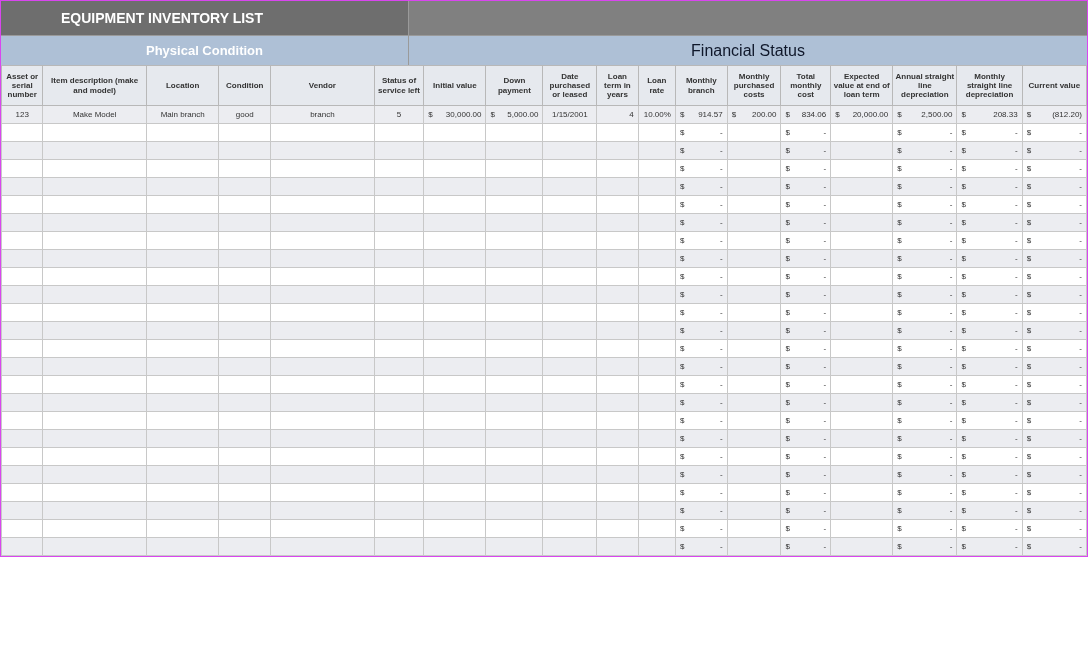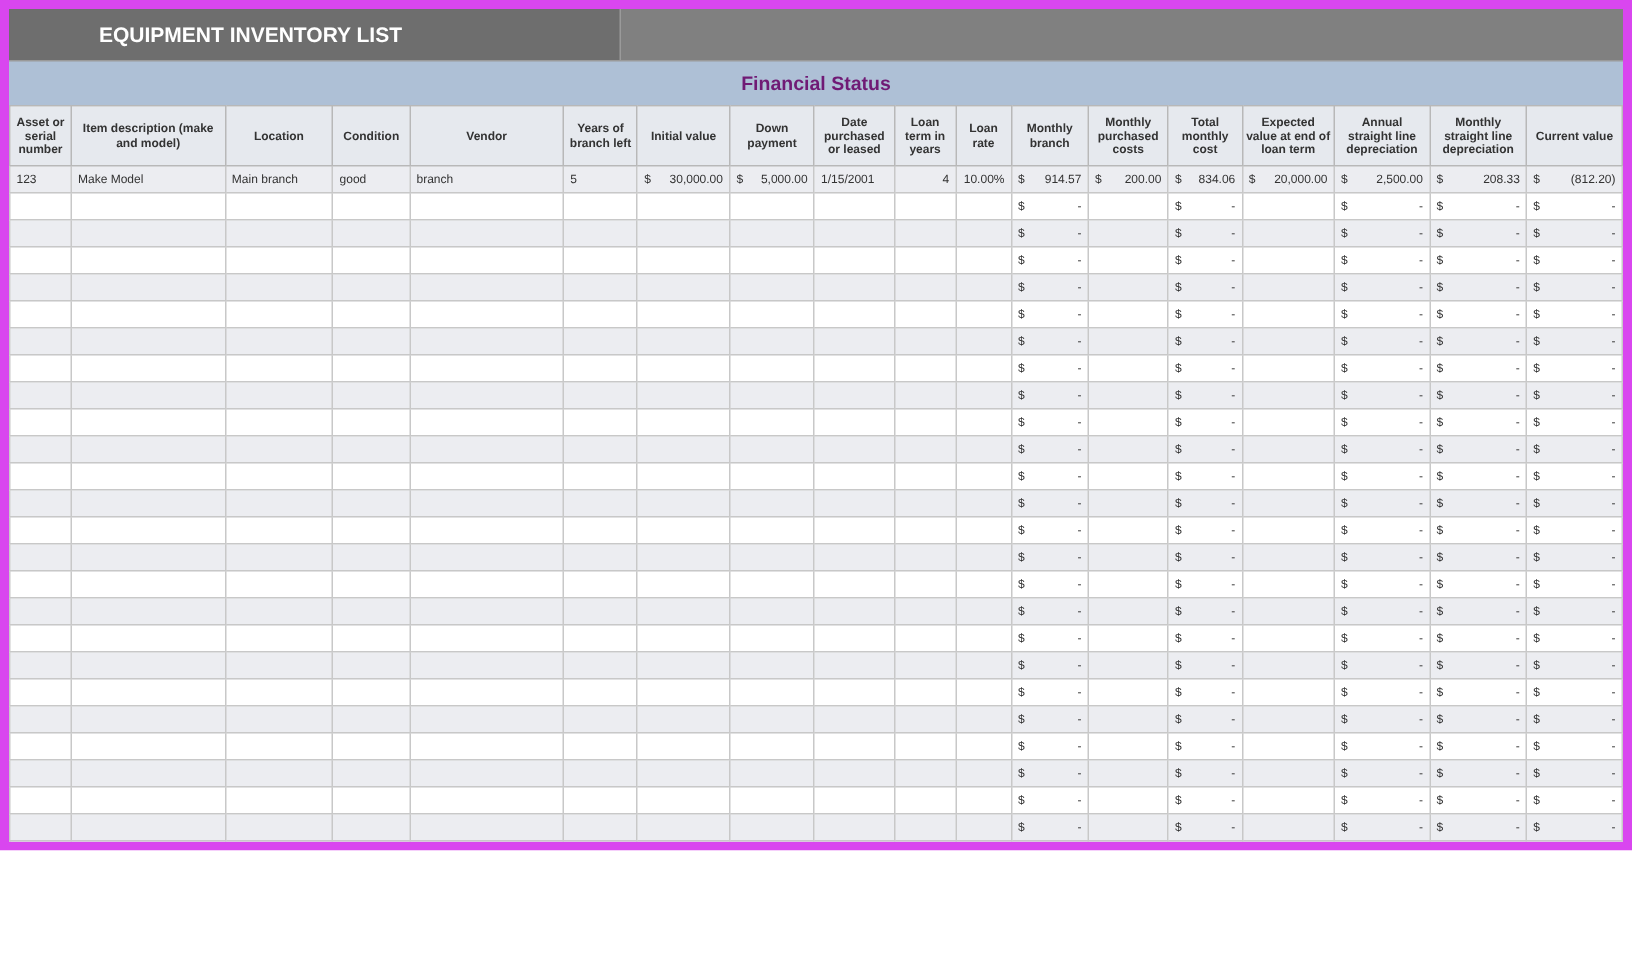--- a/index.html
+++ b/index.html
@@ -5,21 +5,21 @@
   * { box-sizing: border-box; }
   body {
     margin: 0;
     font-family: Arial, sans-serif;
     font-size: 8px;
     background: #fff;
     color: #333;
   }
   .container {
     width: 1088px;
-    border: 6px solid #d946ef;
+    border: 1px solid #d946ef;
   }
   .top-band {
     display: flex;
     height: 34px;
   }
   .top-left {
     width: 408px;
     background: #6e6e6e;
     color: #fff;
     font-weight: bold;
@@ -45,23 +45,23 @@
     font-size: 13px;
     display: flex;
     align-items: center;
     justify-content: center;
     border-right: 1px solid #9a9a9a;
     border-top: 1px solid #9a9a9a;
   }
   .section-right {
     flex: 1;
     background: #aec0d6;
-    color: #701a75;
-    font-weight: bold;
-    font-size: 13px;
+    color: #0f172a;
+    font-weight: normal;
+    font-size: 16px;
     display: flex;
     align-items: center;
     justify-content: center;
     border-top: 1px solid #9a9a9a;
   }
   .tbl {
     width: 100%;
     border-collapse: collapse;
     table-layout: fixed;
     border-radius: 14px;
@@ -79,21 +79,21 @@
   }
   .tbl td {
     border: 1px solid #c8c8c8;
     height: 18px;
     padding: 0 4px;
     font-size: 8px;
     vertical-align: middle;
   }
   .tbl tbody tr:nth-child(odd) td { background: #ecedf1; }
   .tbl tbody tr:nth-child(even) td { background: #fff; }
-  .c-center { }
+  .c-center { text-align: center; }
   .c-right { text-align: right; }
   .money { display: flex; justify-content: space-between; }
   .money .sym { }
   .money .val { text-align: right; }
   
   .w-asset { width: 40px; }
   .w-desc  { width: 100px; }
   .w-loc   { width: 70px; }
   .w-cond  { width: 50px; }
   .w-vend  { width: 100px; }
@@ -115,20 +115,21 @@
 <body>
 
 <div class="container">
 
   <div class="top-band">
     <div class="top-left">EQUIPMENT INVENTORY LIST</div>
     <div class="top-right"></div>
   </div>
 
   <div class="section-band">
+    <div class="section-left">Physical Condition</div>
     <div class="section-right">Financial Status</div>
   </div>
 
   <table class="tbl">
     <colgroup>
       <col class="w-asset">
         <col class="w-desc">
         <col class="w-loc">
         <col class="w-cond">
         <col class="w-vend">
@@ -146,21 +147,21 @@
         <col class="w-msl">
         <col class="w-cur">
     </colgroup>
     <thead>
       <tr>
         <th>Asset or serial number</th>
         <th>Item description (make and model)</th>
         <th>Location</th>
         <th>Condition</th>
         <th>Vendor</th>
-        <th>Years of branch left</th>
+        <th>Status of service left</th>
         <th>Initial value</th>
         <th>Down payment</th>
         <th>Date purchased or leased</th>
         <th>Loan term in years</th>
         <th>Loan rate</th>
         <th>Monthly branch</th>
         <th>Monthly purchased costs</th>
         <th>Total monthly cost</th>
         <th>Expected value at end of loan term</th>
         <th>Annual straight line depreciation</th>

